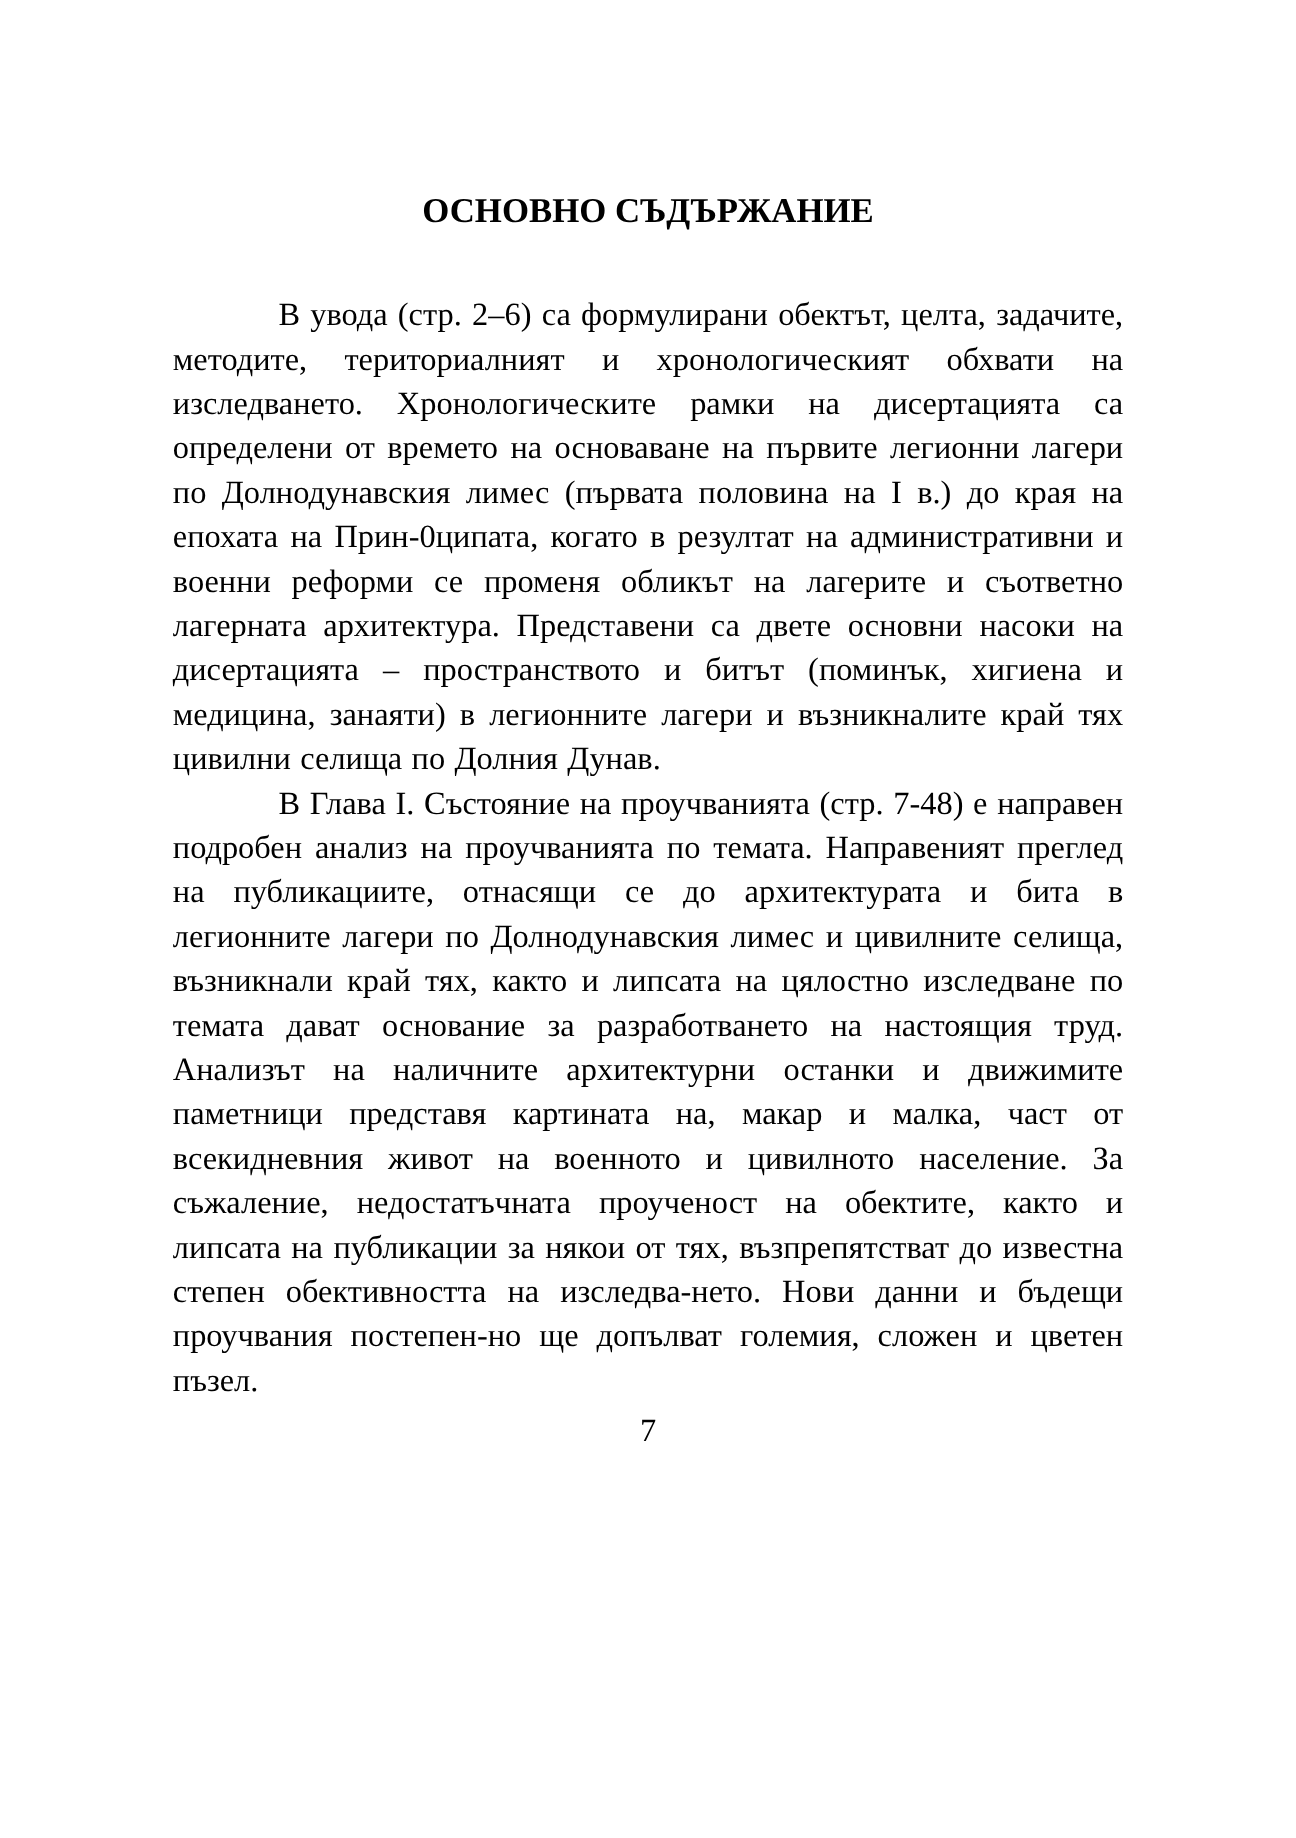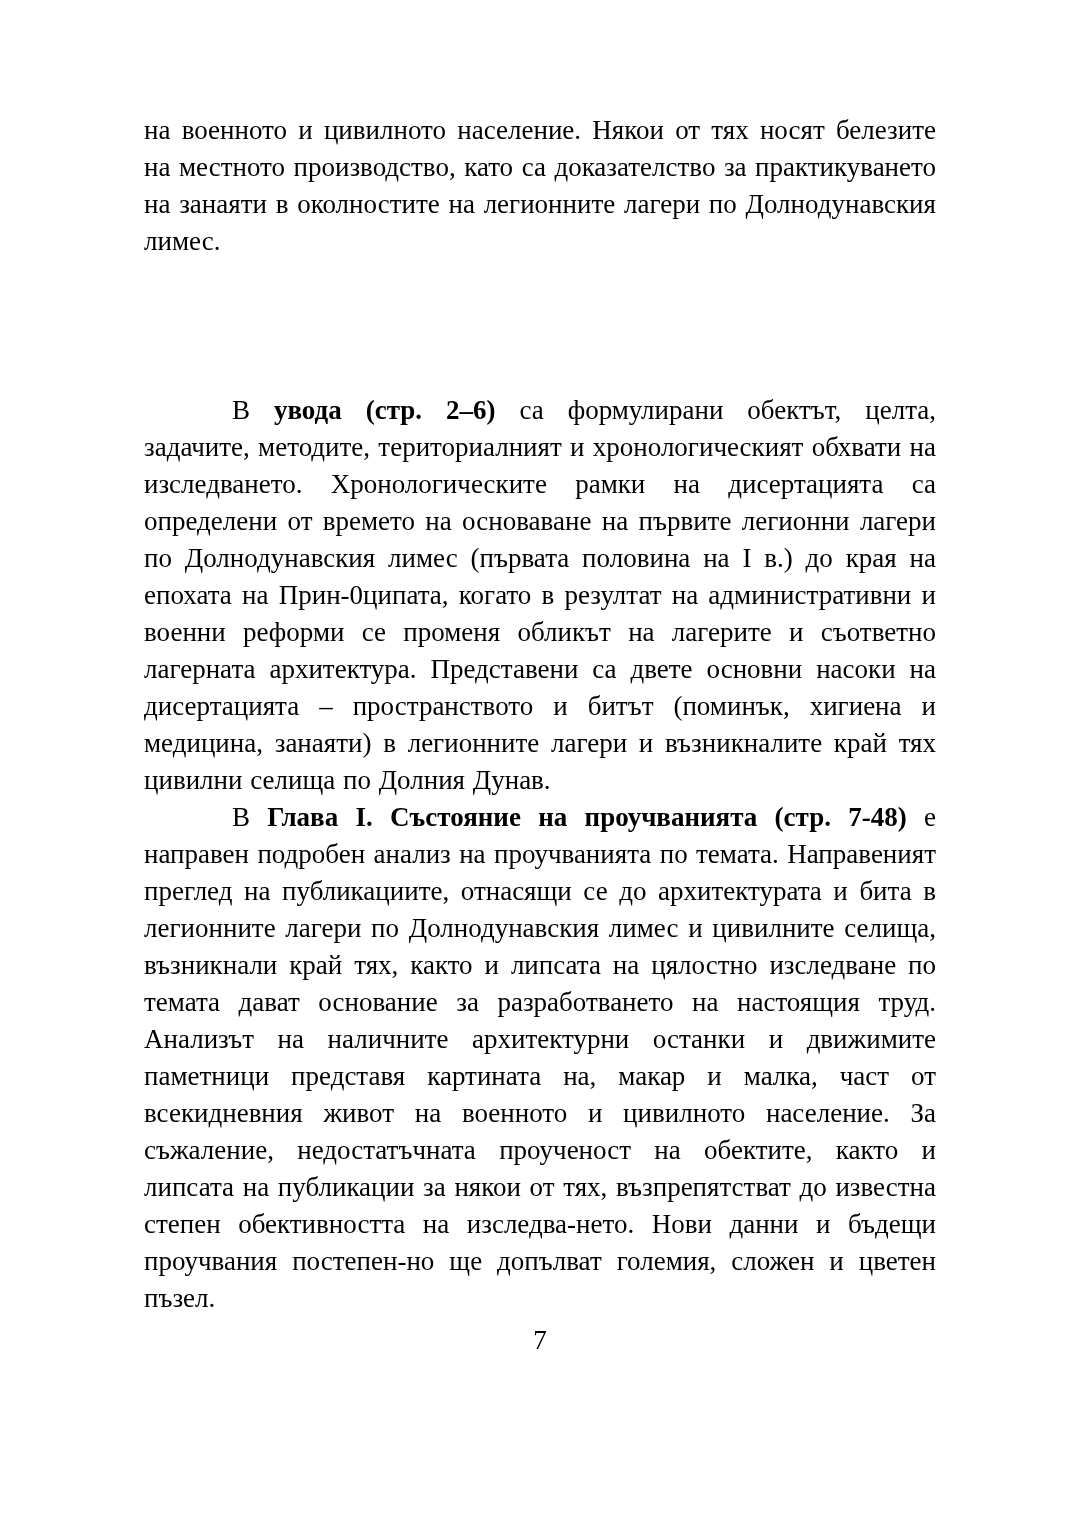--- a/index.html
+++ b/index.html
@@ -39,31 +39,30 @@
     font-weight: bold;
     font-size: 29px;
     line-height: 40px;
     margin: 44px 0 48px 0;
   }
   .page-number {
     text-align: center;
     font-size: 27px;
     margin-top: 8px;
   }
-  b { font-weight: bold; }
+  b { font-weight: normal; }
 </style>
 </head>
 <body>
 
 <div class="page">
 
-  <p class="body-text para">на военното и цивилното население. Някои от тях носят белезите на местното производство, като са доказателство за практикуването на занаяти в околностите на легионните лагери по Долнодунавския лимес.</p>
 
   <div class="heading">
-    <br>
+    <span>ОСНОВНО СЪДЪРЖАНИЕ</span><br>
   </div>
 
   <p class="body-text para indented"><span>В </span><b>увода (стр. 2–6)</b><span> са формулирани обектът, целта, задачите, методите, териториалният и хронологическият обхвати на изследването. Хронологическите рамки на дисертацията са определени от времето на основаване на първите легионни лагери по Долнодунавския лимес (първата половина на I в.) до края на епохата на Прин-0ципата, когато в резултат на административни и военни реформи се променя обликът на лагерите и съответно лагерната архитектура. Представени са двете основни насоки на дисертацията – пространството и битът (поминък, хигиена и медицина, занаяти) в легионните лагери и възникналите край тях цивилни селища по Долния Дунав.</span></p>
 
   <p class="body-text para indented"><span>В </span><b>Глава I. Състояние на проучванията (стр. 7-48)</b><span> е направен подробен анализ на проучванията по темата. Направеният преглед на публикациите, отнасящи се до архитектурата и бита в легионните лагери по Долнодунавския лимес и цивилните селища, възникнали край тях, както и липсата на цялостно изследване по темата дават основание за разработването на настоящия труд. Анализът на наличните архитектурни останки и движимите паметници представя картината на, макар и малка, част от всекидневния живот на военното и цивилното население. За съжаление, недостатъчната проученост на обектите, както и липсата на публикации за някои от тях, възпрепятстват до известна степен обективността на изследва-нето. Нови данни и бъдещи проучвания постепен-но ще допълват големия, сложен и цветен пъзел.</span></p>
 
   <div class="page-number">7</div>
 
 </div>
 

